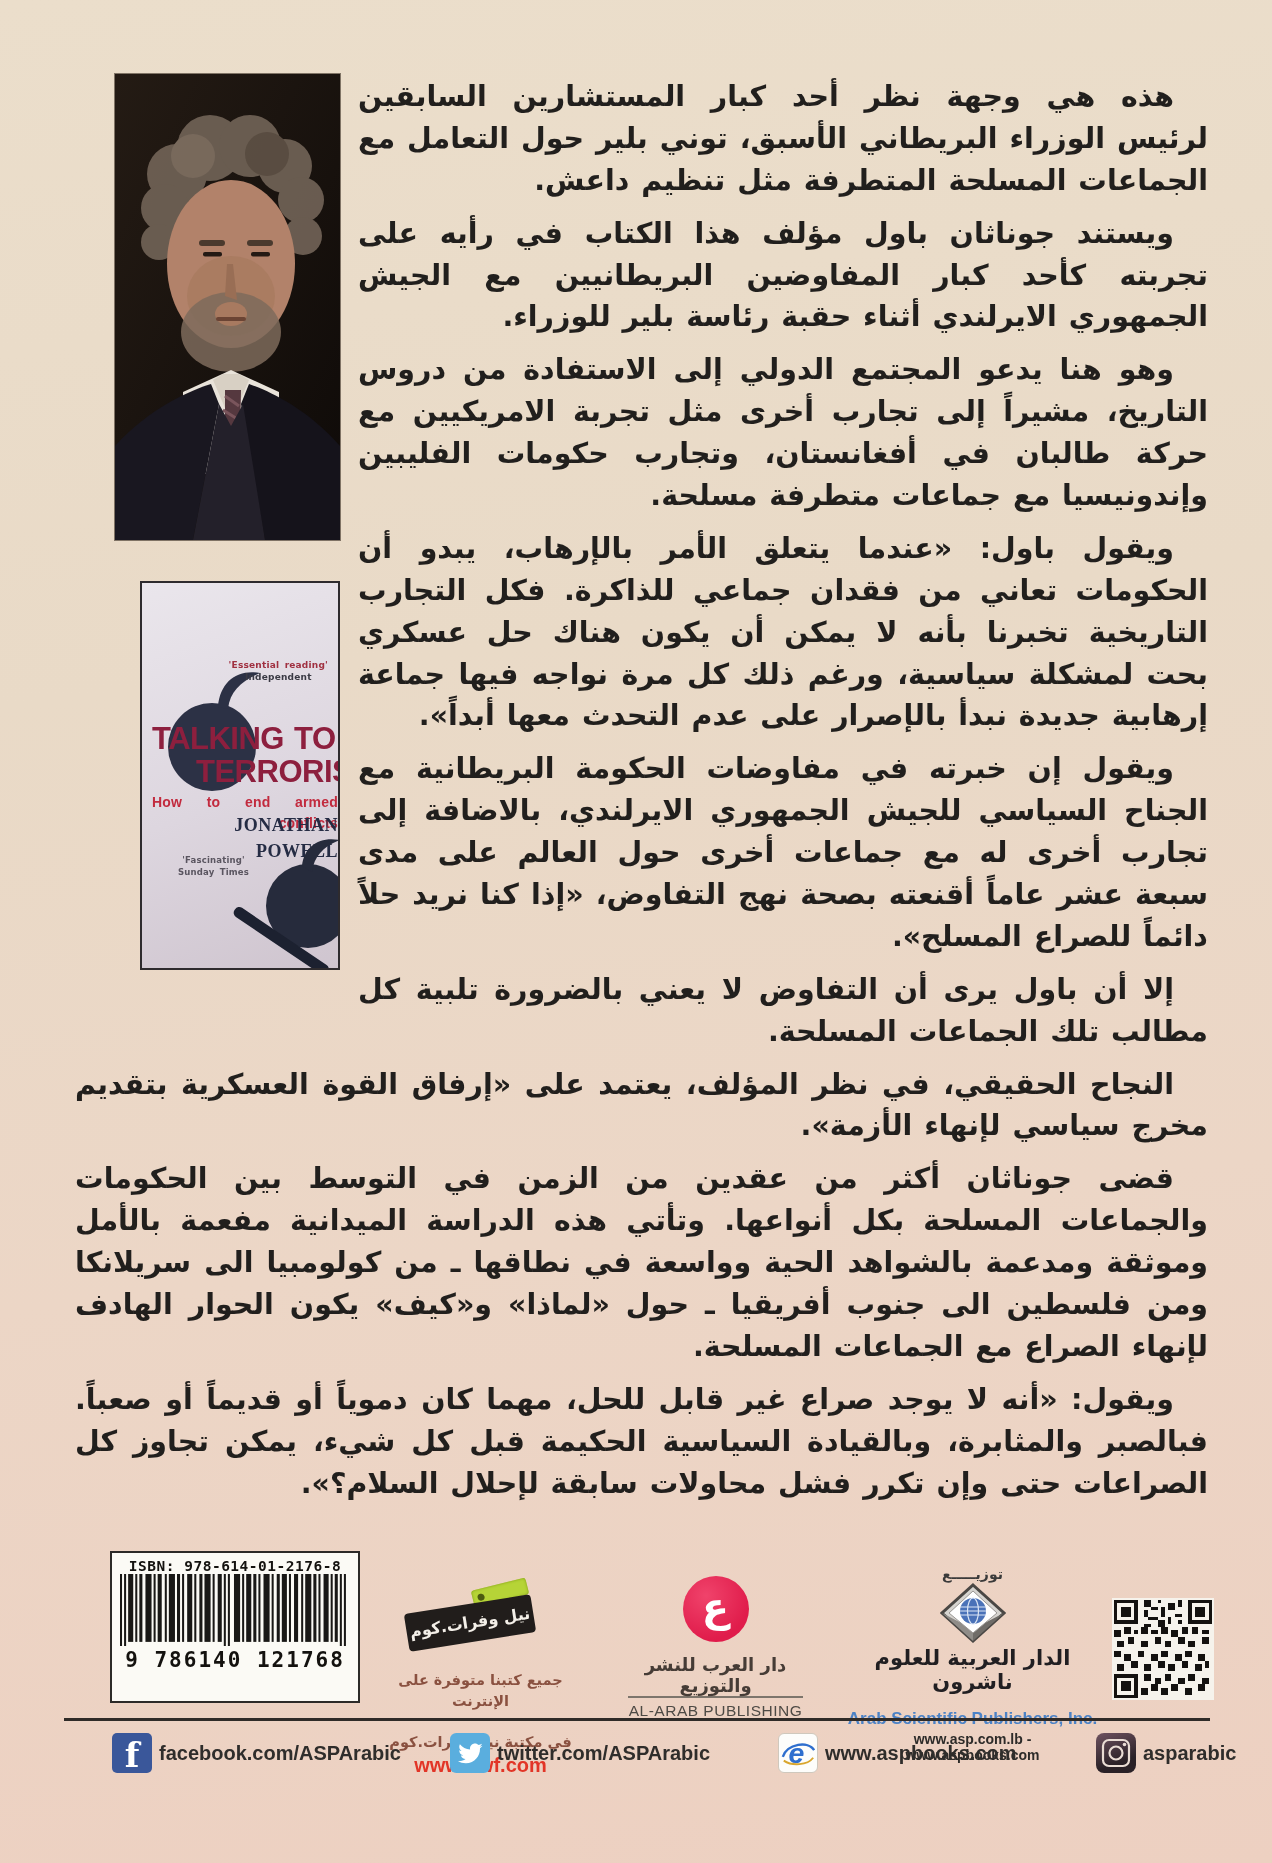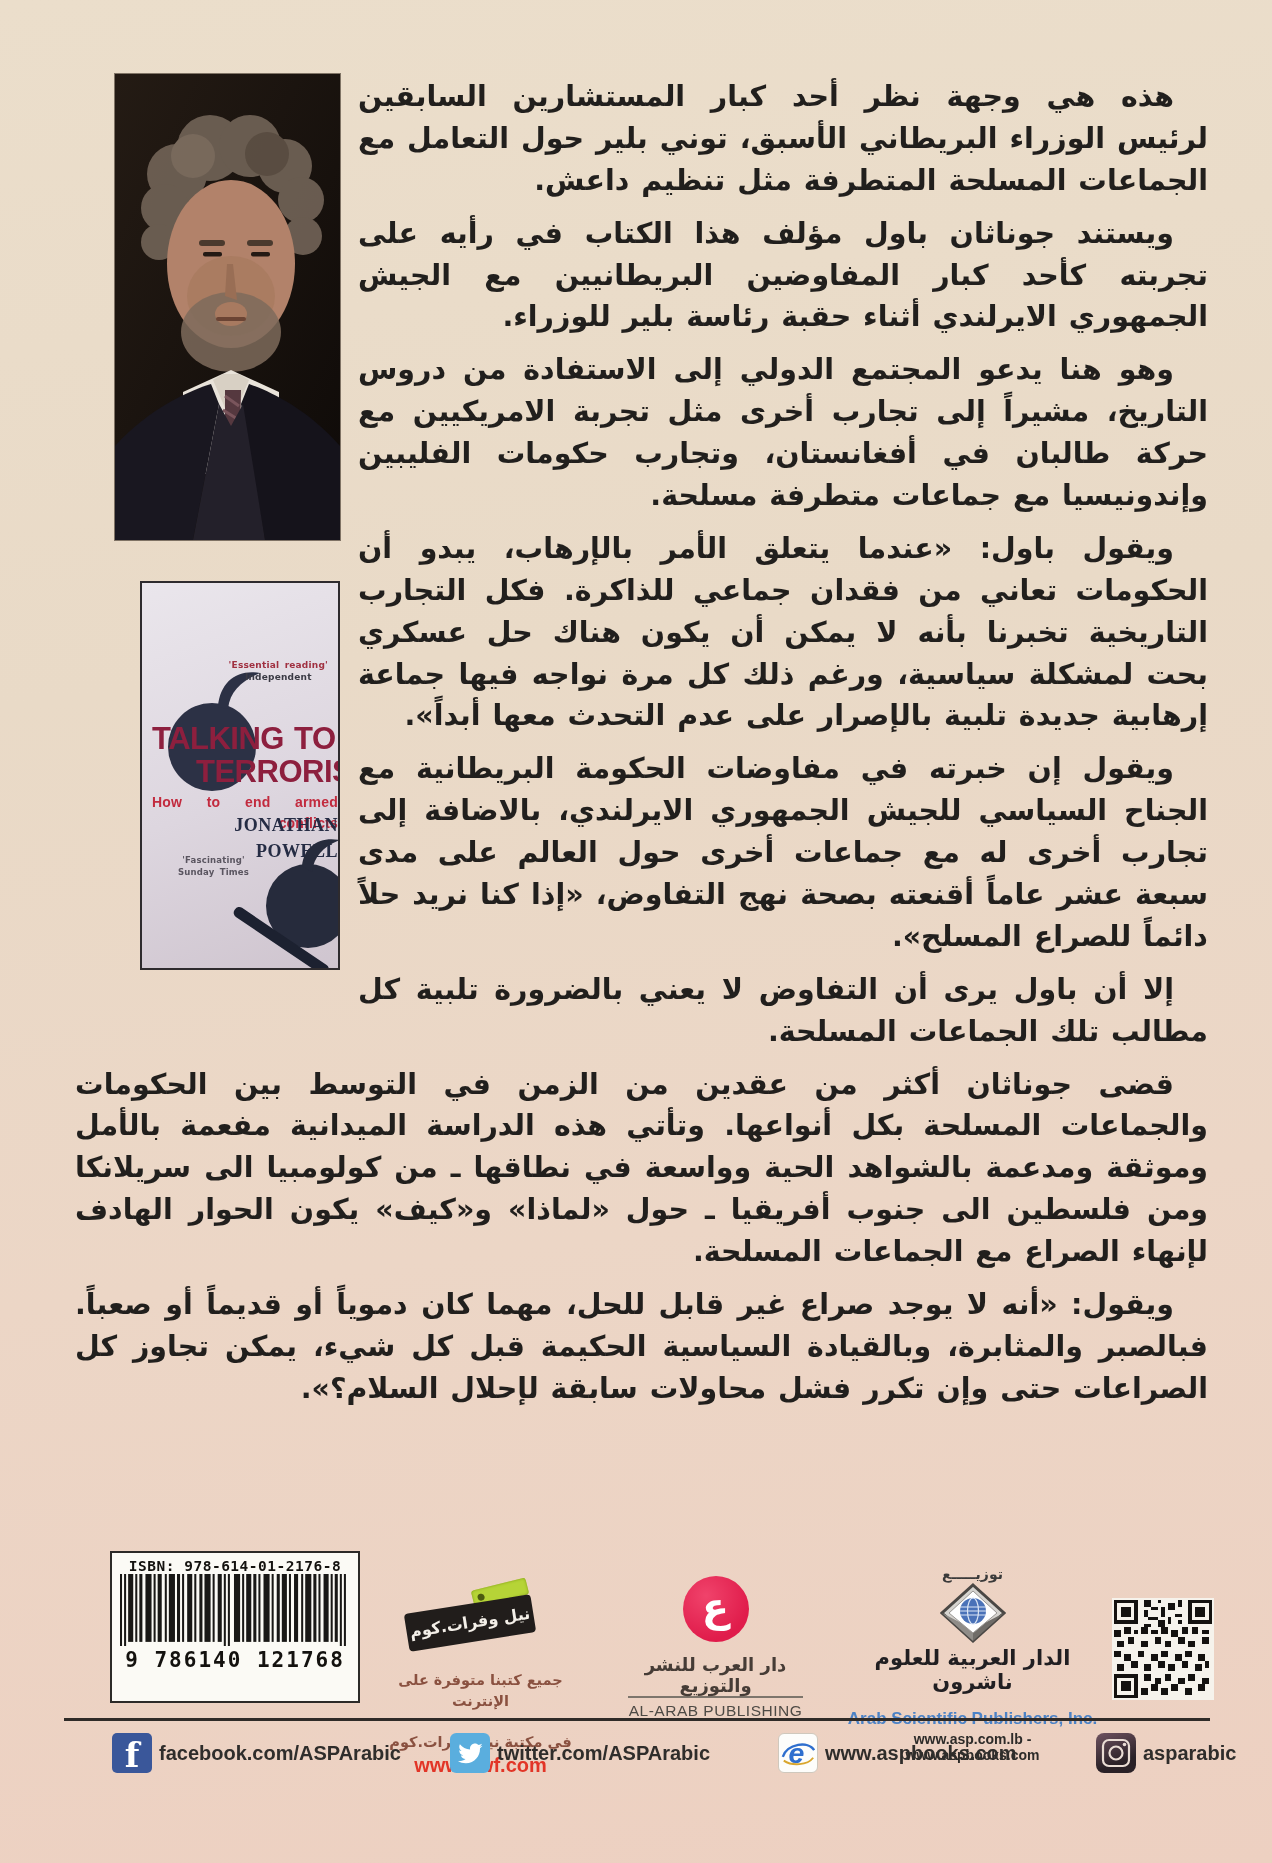--- a/index.html
+++ b/index.html
@@ -134,23 +134,24 @@
             <rect x="10" y="104" width="112" height="11" rx="5" fill="#1c2130"></rect>
             <polygon points="122,104 136,109.5 122,115" fill="#8a8da0"></polygon>
           </g>
         </svg>
       </div>
     </div>
 
     <p>هذه هي وجهة نظر أحد كبار المستشارين السابقين لرئيس الوزراء البريطاني الأسبق، توني بلير حول التعامل مع الجماعات المسلحة المتطرفة مثل تنظيم داعش.</p>
     <p>ويستند جوناثان باول مؤلف هذا الكتاب في رأيه على تجربته كأحد كبار المفاوضين البريطانيين مع الجيش الجمهوري الايرلندي أثناء حقبة رئاسة بلير للوزراء.</p>
     <p>وهو هنا يدعو المجتمع الدولي إلى الاستفادة من دروس التاريخ، مشيراً إلى تجارب أخرى مثل تجربة الامريكيين مع حركة طالبان في أفغانستان، وتجارب حكومات الفليبين وإندونيسيا مع جماعات متطرفة مسلحة.</p>
-    <p>ويقول باول: «عندما يتعلق الأمر بالإرهاب، يبدو أن الحكومات تعاني من فقدان جماعي للذاكرة. فكل التجارب التاريخية تخبرنا بأنه لا يمكن أن يكون هناك حل عسكري بحت لمشكلة سياسية، ورغم ذلك كل مرة نواجه فيها جماعة إرهابية جديدة تلبية بالإصرار على عدم التحدث معها أبداً».</p>
+    <p>ويقول باول: «عندما يتعلق الأمر بالإرهاب، يبدو أن الحكومات تعاني من فقدان جماعي للذاكرة. فكل التجارب التاريخية تخبرنا بأنه لا يمكن أن يكون هناك حل عسكري بحت لمشكلة سياسية، ورغم ذلك كل مرة نواجه فيها جماعة إرهابية جديدة نبدأ بالإصرار على عدم التحدث معها أبداً».</p>
     <p>ويقول إن خبرته في مفاوضات الحكومة البريطانية مع الجناح السياسي للجيش الجمهوري الايرلندي، بالاضافة إلى تجارب أخرى له مع جماعات أخرى حول العالم على مدى سبعة عشر عاماً أقنعته بصحة نهج التفاوض، «إذا كنا نريد حلاً دائماً للصراع المسلح».</p>
     <p>إلا أن باول يرى أن التفاوض لا يعني بالضرورة تلبية كل مطالب تلك الجماعات المسلحة.</p>
+    <p>النجاح الحقيقي، في نظر المؤلف، يعتمد على «إرفاق القوة العسكرية بتقديم مخرج سياسي لإنهاء الأزمة».</p>
     <p>قضى جوناثان أكثر من عقدين من الزمن في التوسط بين الحكومات والجماعات المسلحة بكل أنواعها. وتأتي هذه الدراسة الميدانية مفعمة بالأمل وموثقة ومدعمة بالشواهد الحية وواسعة في نطاقها ـ من كولومبيا الى سريلانكا ومن فلسطين الى جنوب أفريقيا ـ حول «لماذا» و«كيف» يكون الحوار الهادف لإنهاء الصراع مع الجماعات المسلحة.</p>
     <p>ويقول: «أنه لا يوجد صراع غير قابل للحل، مهما كان دموياً أو قديماً أو صعباً. فبالصبر والمثابرة، وبالقيادة السياسية الحكيمة قبل كل شيء، يمكن تجاوز كل الصراعات حتى وإن تكرر فشل محاولات سابقة لإحلال السلام؟».</p>
   </div>
 
   <div class="barcode-box">
     <div class="isbn">ISBN: 978-614-01-2176-8</div>
     <svg width="230" height="72" viewBox="0 0 226 70" preserveAspectRatio="none">
       <g fill="#191816">
         <rect x="0" y="0" width="2" height="70"></rect>
           <rect x="4" y="0" width="2" height="70"></rect>

